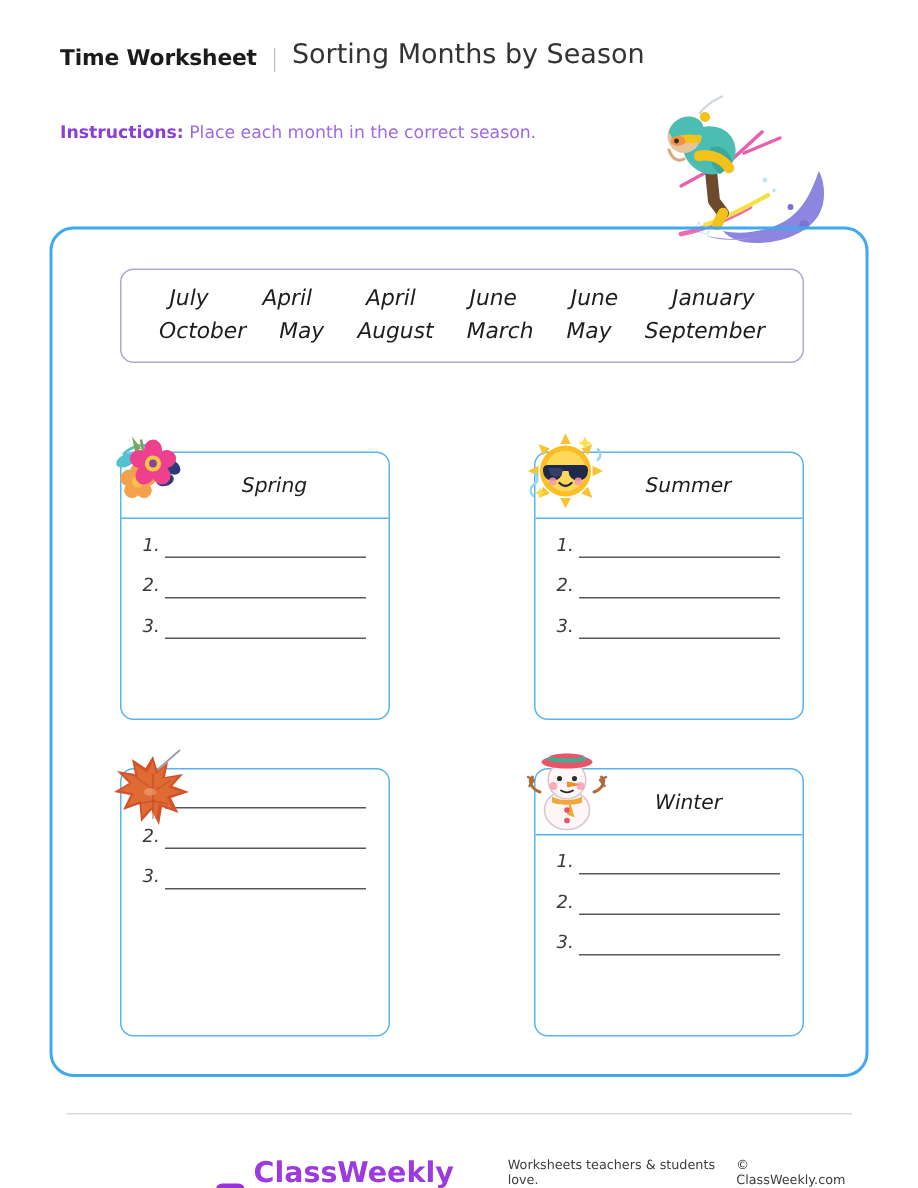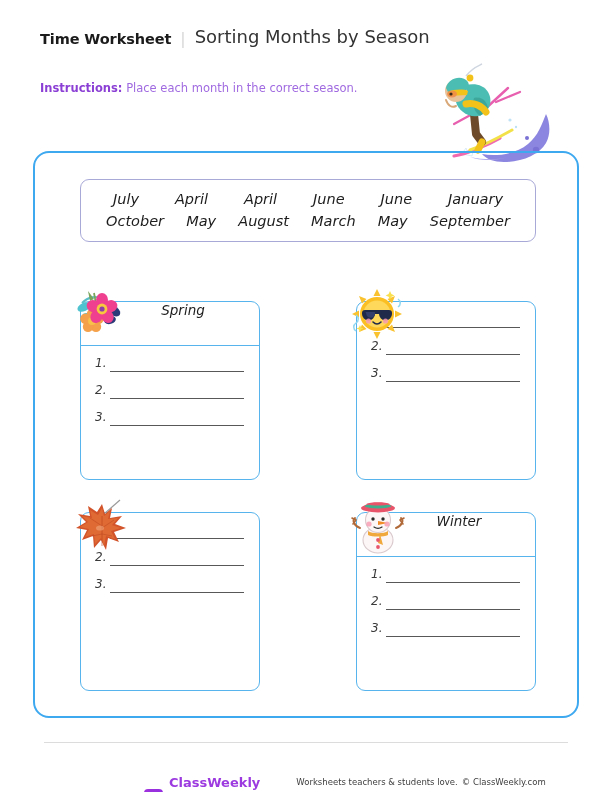--- a/index.html
+++ b/index.html
@@ -129,20 +129,21 @@
     width: 180px;
     height: 179px;
     border: 1.2px solid #58b4ec;
     border-radius: 9px;
     background: #ffffff;
   }
   .season-header {
     height: 44px;
     border-bottom: 1.2px solid #58b4ec;
     display: flex;
+    align-items: center;
     justify-content: center;
     padding-left: 26px;
   }
   .season-title {
     font-size: 13.5px;
     color: #1d1d1d;
   }
   .season-lines {
     padding: 14px 15px 0 14px;
   }
@@ -207,21 +208,21 @@
     color: #ffffff;
     font-size: 8.5px;
     font-weight: normal;
     display: flex;
     align-items: center;
     justify-content: center;
     letter-spacing: 0.2px;
     margin-top: 33px;
   }
   .footer-brand {
-    font-size: 13px;
+    font-size: 19px;
     font-weight: bold;
     color: #9c3ae0;
   }
   .footer-meta {
     margin-left: 36px;
     display: flex;
     align-items: center;
     gap: 4px;
     font-size: 8.5px;
     color: #3d3d3d;
@@ -344,20 +345,23 @@
           <ellipse cx="-5.3" cy="7.3" rx="6" ry="7" fill="#ef3f8f" transform="rotate(216 -5.3 7.3)"></ellipse>
           <ellipse cx="-8.5" cy="-2.8" rx="6" ry="7" fill="#ef3f8f" transform="rotate(288 -8.5 -2.8)"></ellipse>
           <circle cx="0" cy="0" r="5.4" fill="#f7c83e"></circle>
           <circle cx="0" cy="0" r="2.6" fill="#8b3fa8"></circle>
         </g>
       </svg>
     </div>
 
     <div class="season-card">
       <div class="season-box">
+        <div class="season-header">
+          <span class="season-title">Summer</span>
+        </div>
         <div class="season-lines">
           <div class="answer-line">
             <span class="answer-num">1.</span>
             <span class="answer-rule"></span>
           </div>
           <div class="answer-line">
             <span class="answer-num">2.</span>
             <span class="answer-rule"></span>
           </div>
           <div class="answer-line">

